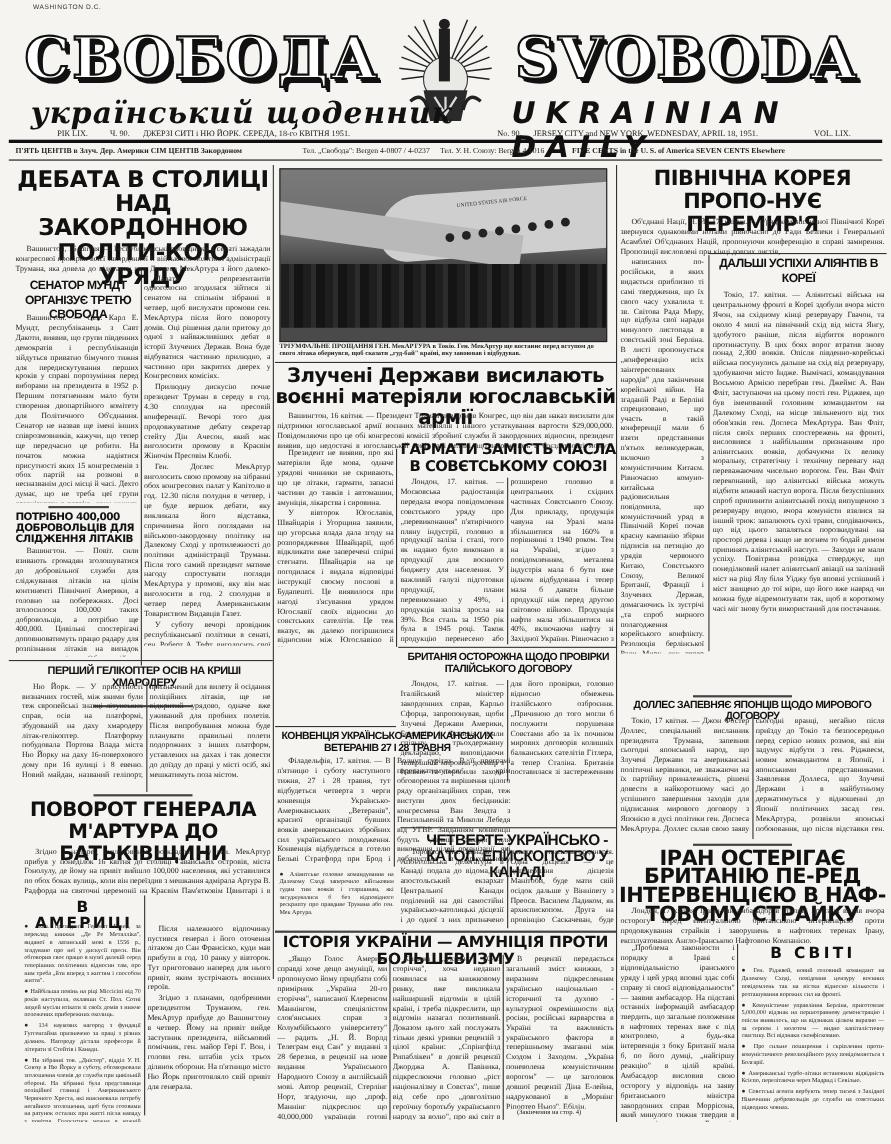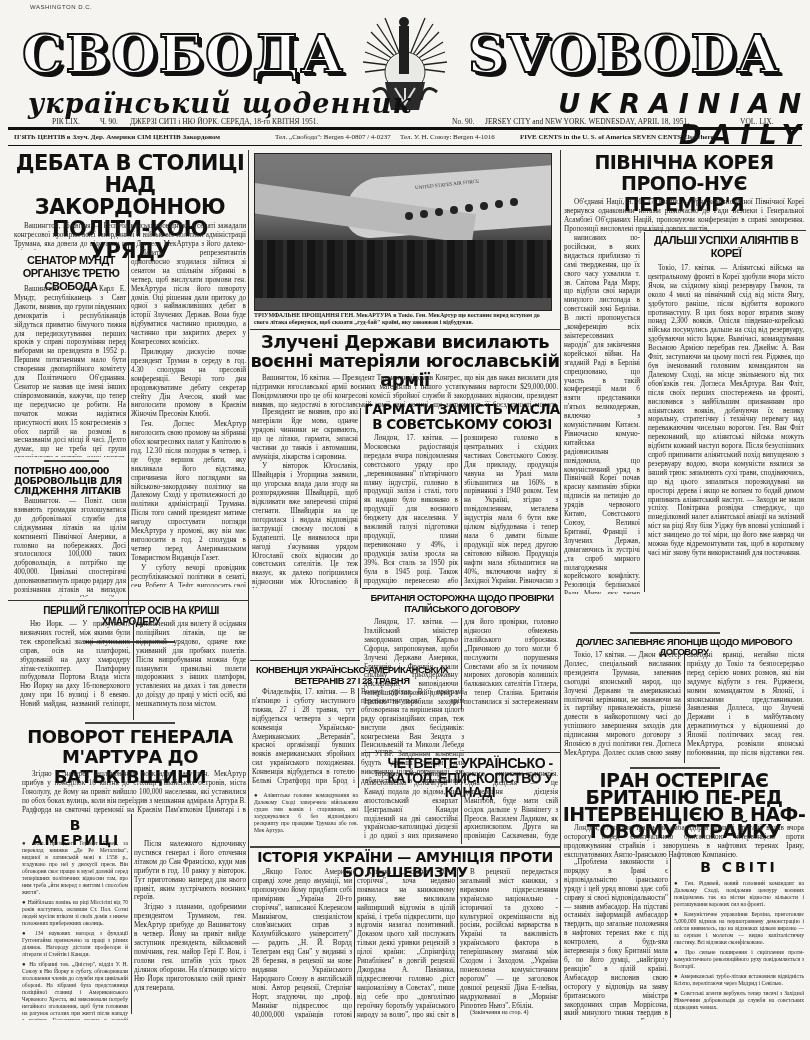--- a/index.html
+++ b/index.html
@@ -6,21 +6,21 @@
   html, body { width: 810px; height: 1040px; background: #f4f3ef; overflow: hidden; }
   body { font-family: "Liberation Serif", serif; color: #1a1a1a; position: relative; }
   .page { position: absolute; left: 0; top: 0; width: 810px; height: 1040px; background: #f5f4f0; }
 
   
   .stamp { position: absolute; left: 30px; top: 4px; font-size: 6px; font-family: "Liberation Sans", sans-serif; letter-spacing: 0.5px; color: #333; }
   .mast-title { position: absolute; top: 28px; font-family: "DejaVu Serif", serif; font-weight: bold; font-size: 52px; letter-spacing: 2px; color: #fff;
     -webkit-text-stroke: 2px #111; text-shadow: 3px 3px 0 #111, 4px 4px 0 #111; line-height: 1; }
   .mast-left { left: 22px; }
   .mast-right { left: 468px; }
-  .mast-sub { position: absolute; top: 88px; font-family: "DejaVu Serif", serif; font-style: italic; font-weight: bold; font-size: 27px; color: #111; letter-spacing: 1px; text-align: right; }
+  .mast-sub { position: absolute; top: 88px; font-family: "DejaVu Serif", serif; font-style: italic; font-weight: bold; font-size: 27px; color: #111; letter-spacing: 1px; }
   .sub-left { left: 28px; }
   .sub-right { left: 465px; letter-spacing: 9px; font-family: "DejaVu Sans", sans-serif; }
   .emblem { position: absolute; left: 355px; top: 12px; width: 100px; height: 105px; }
 
   .dateline { position: absolute; top: 117px; font-size: 7.5px; font-family: "Liberation Serif", serif; color: #222; }
   .rule-thick { position: absolute; left: 8px; width: 794px; height: 3px; background: #111; }
   .rule-thin { position: absolute; left: 8px; width: 794px; height: 1px; background: #111; }
   .priceline { position: absolute; top: 133px; font-size: 7px; font-weight: bold; color: #222; font-family: "Liberation Serif", serif; white-space: nowrap; }
 
   

